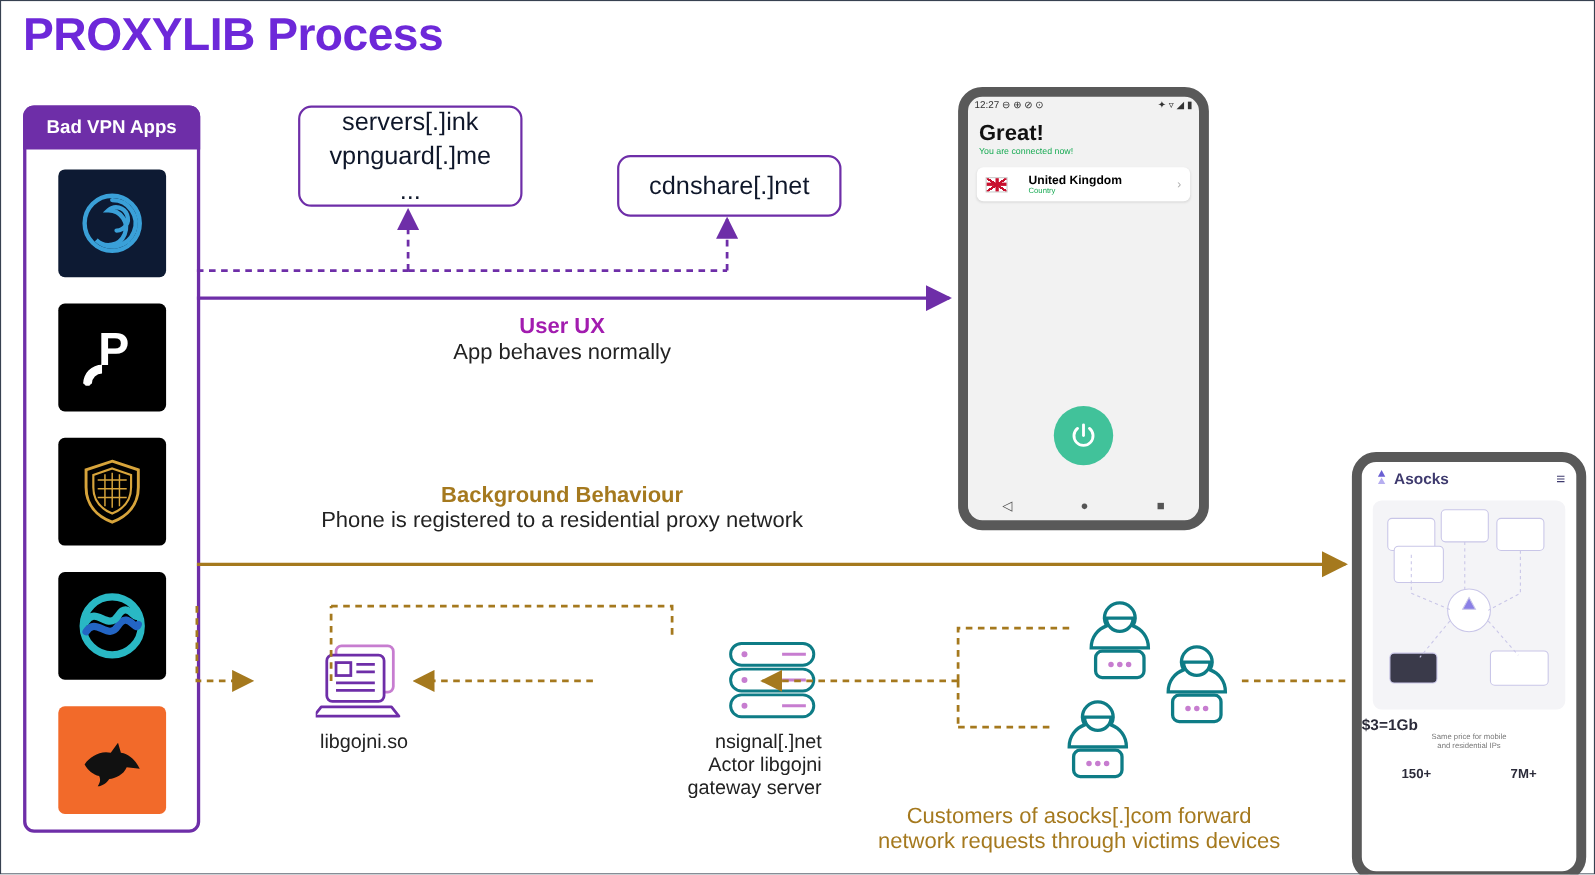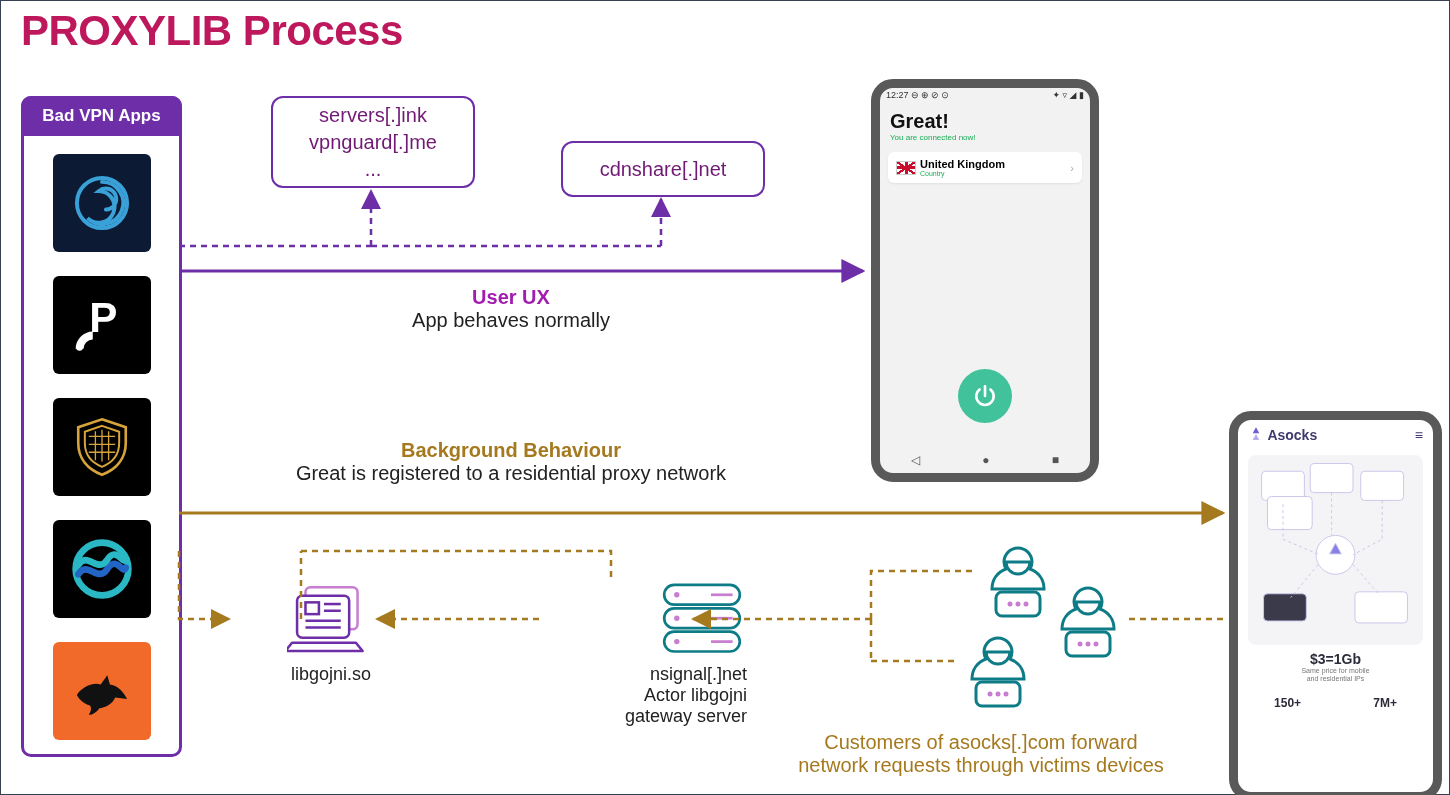--- a/index.html
+++ b/index.html
@@ -1,57 +1,57 @@
 <!DOCTYPE html>
 <html><head>
 <meta charset="utf-8">
 <style>
   html,body{margin:0;padding:0;font-family:"Segoe UI",Arial,sans-serif;background:#fff}
   .canvas{position:relative;width:1450px;height:795px;box-sizing:border-box;border:1px solid #374151}
-  .title{position:absolute;left:20px;top:6px;font-size:42px;font-weight:800;color:#be185d;letter-spacing:-.5px}
+  .title{position:absolute;left:20px;top:6px;font-size:42px;font-weight:800;color:#6d28d9;letter-spacing:-.5px}
   
   .badcol{position:absolute;left:20px;top:95px;width:155px;height:655px;border:3px solid #6e2ea8;border-radius:10px;background:#fff}
   .badhdr{position:absolute;left:-3px;top:-3px;width:161px;height:40px;background:#6e2ea8;border-radius:10px 10px 0 0;color:#fff;font-weight:700;font-size:17px;display:flex;align-items:center;justify-content:center}
   .icons{position:absolute;top:55px;left:0;right:0;display:flex;flex-direction:column;align-items:center;gap:24px}
   .appicon{width:98px;height:98px;border-radius:6px;display:flex;align-items:center;justify-content:center}
   .appicon svg{width:66px;height:66px}
   
-  .dbox{position:absolute;border:2px solid #6e2ea8;border-radius:12px;background:#fff;display:flex;flex-direction:column;align-items:center;justify-content:center;font-size:20px;color:#701a75;line-height:1.35}
+  .dbox{position:absolute;border:2px solid #6e2ea8;border-radius:12px;background:#fff;display:flex;flex-direction:column;align-items:center;justify-content:center;font-size:23px;color:#0f172a;line-height:1.35}
   .dbox1{left:270px;top:95px;width:200px;height:88px}
   .dbox2{left:560px;top:140px;width:200px;height:52px}
   
   .lbl{position:absolute;text-align:center}
   .lbl .t1{font-weight:700;font-size:20px}
   .lbl .t2{font-size:20px;color:#222}
   .uxlbl{left:300px;top:285px;width:420px}
   .uxlbl .t1{color:#a21caf}
   .bglbl{left:225px;top:438px;width:570px}
   .bglbl .t1{color:#a5791e}
   
   svg.wires{position:absolute;left:0;top:0;width:1450px;height:795px;pointer-events:none}
   
   .phone{position:absolute;width:210px;height:385px;border:9px solid #595959;border-radius:22px;background:#f2f2f2;overflow:hidden}
   .phoneUX{left:870px;top:78px}
   .phoneUX .statusbar{height:18px;font-size:9px;padding:2px 6px;color:#333;display:flex;justify-content:space-between}
   .phoneUX .hdr{font-weight:800;font-size:20px;padding:0 10px;color:#111}
   .phoneUX .connected{font-size:8px;color:#1aab55;padding:0 10px 6px}
-  .phoneUX .card{margin:4px 8px;background:#fff;border-radius:6px;padding:6px 8px;display:flex;align-items:center;gap:4px;font-size:11px;box-shadow:0 1px 2px rgba(0,0,0,.08)}
+  .phoneUX .card{margin:4px 8px;background:#fff;border-radius:6px;padding:6px 8px;display:flex;align-items:center;gap:19px;font-size:11px;box-shadow:0 1px 2px rgba(0,0,0,.08)}
   .phoneUX .card .sub{font-size:7px;color:#1aab55;display:block}
   .phoneUX .pbtn{position:absolute;left:50%;bottom:50px;transform:translateX(-50%);width:54px;height:54px;border-radius:50%;background:#41c29a;display:flex;align-items:center;justify-content:center;color:#fff}
   .phoneUX .navbar{position:absolute;bottom:0;left:0;right:0;height:26px;display:flex;justify-content:space-around;align-items:center;color:#555;font-size:12px}
   .flag{width:18px;height:12px;background:linear-gradient(#fff,#fff);position:relative;border:1px solid #ccc}
   .flag::before{content:"";position:absolute;inset:0;background:
      linear-gradient(to bottom left,transparent 45%,#c8102e 45%,#c8102e 55%,transparent 55%),
      linear-gradient(to bottom right,transparent 45%,#c8102e 45%,#c8102e 55%,transparent 55%),
      linear-gradient(#c8102e,#c8102e) center/100% 3px no-repeat,
      linear-gradient(#c8102e,#c8102e) center/3px 100% no-repeat}
   .phoneAS{left:1228px;top:410px;height:372px;width:195px;background:#fff}
   .phoneAS .ashdr{display:flex;align-items:flex-end;justify-content:space-between;padding:6px 10px;font-weight:700;font-size:14px;color:#3e3a6e}
   .phoneAS .grey{background:#f4f4f7;border-radius:8px;margin:6px 10px;height:190px;position:relative}
-  .phoneAS .price{text-align:center;font-weight:800;color:#2b2b3a;font-size:14px;margin-top:0}
+  .phoneAS .price{font-weight:800;color:#2b2b3a;font-size:14px;margin-top:0}
   .phoneAS .pricesub{text-align:center;font-size:7px;color:#777;line-height:1.2}
   .phoneAS .stats{display:flex;justify-content:space-around;font-weight:800;color:#2b2b3a;font-size:12px;margin-top:12px}
   
   .node{position:absolute;text-align:right;font-size:18px;color:#222}
   .nodeLap{left:230px;top:580px;width:140px}
   .nodeSrv{left:536px;top:580px;width:210px}
   .customers{position:absolute;left:760px;top:730px;width:440px;text-align:center;font-size:20px;color:#a5791e}
   .actor{position:absolute}
   .actor svg{width:64px;height:74px}
 </style>
@@ -108,21 +108,21 @@
   <div class="dbox dbox2">
     <span>cdnshare[.]net</span>
   </div>
 
   <div class="lbl uxlbl">
     <div class="t1">User UX</div>
     <div class="t2">App behaves normally</div>
   </div>
   <div class="lbl bglbl">
     <div class="t1">Background Behaviour</div>
-    <div class="t2">Great is registered to a residential proxy network</div>
+    <div class="t2">Phone is registered to a residential proxy network</div>
   </div>
 
   <div class="phone phoneUX">
     <div class="statusbar">
       <span>12:27 ⊖ ⊕ ⊘ ⊙</span>
       <span>✦ ▿ ◢ ▮</span>
     </div>
     <div class="hdr">Great!</div>
     <div class="connected">You are connected now!</div>
     <div class="card">

